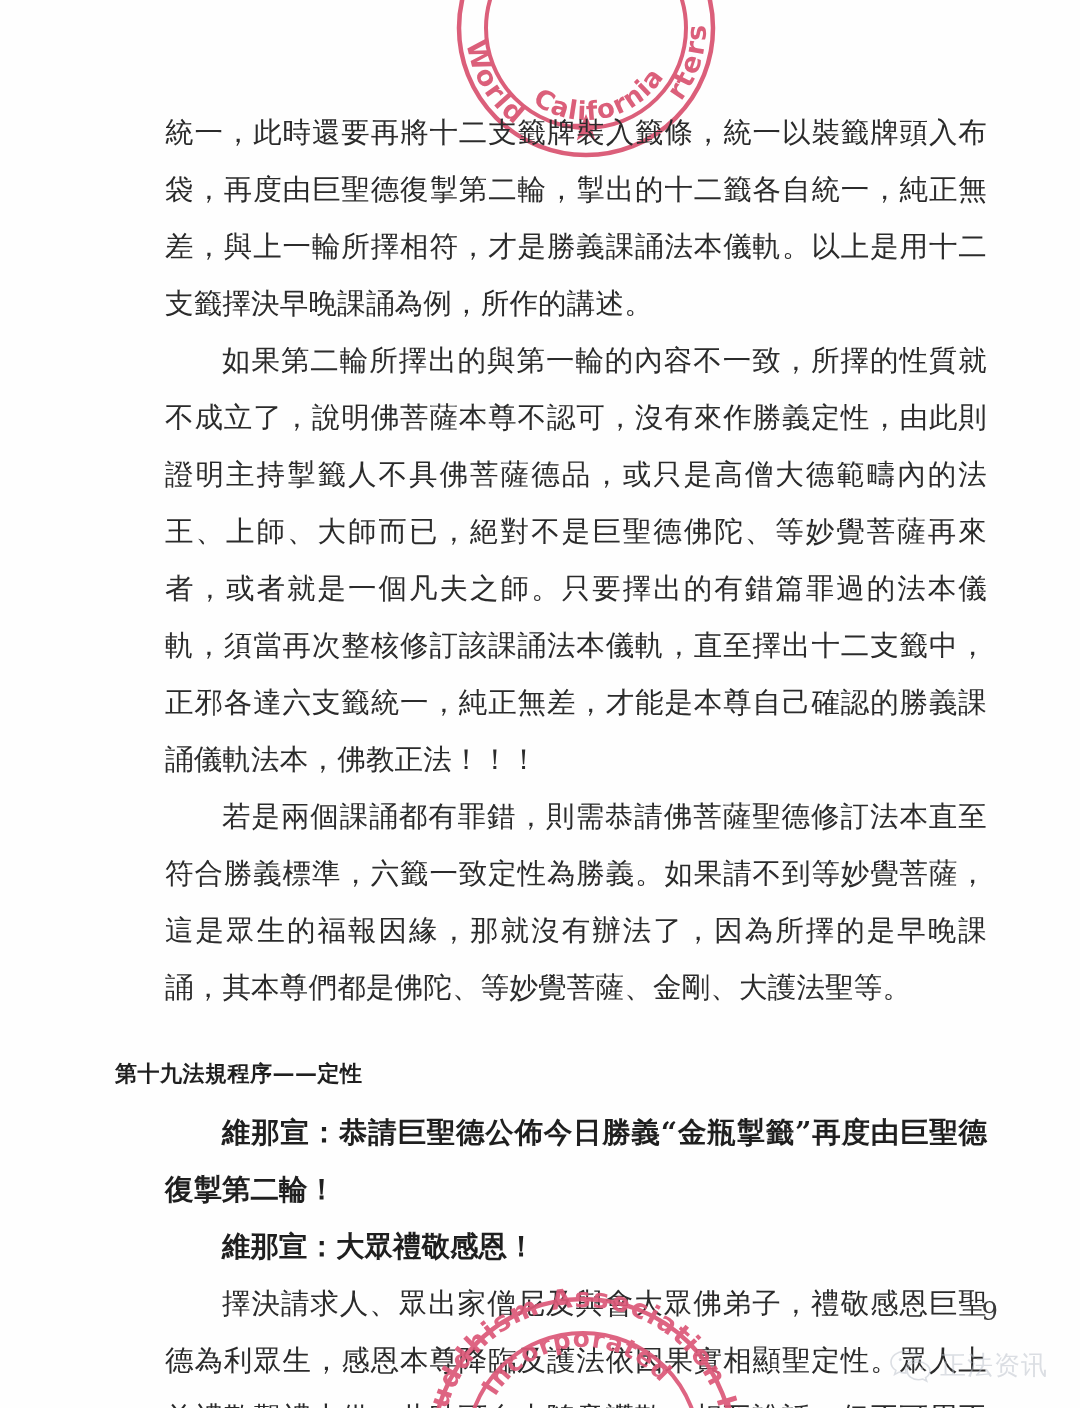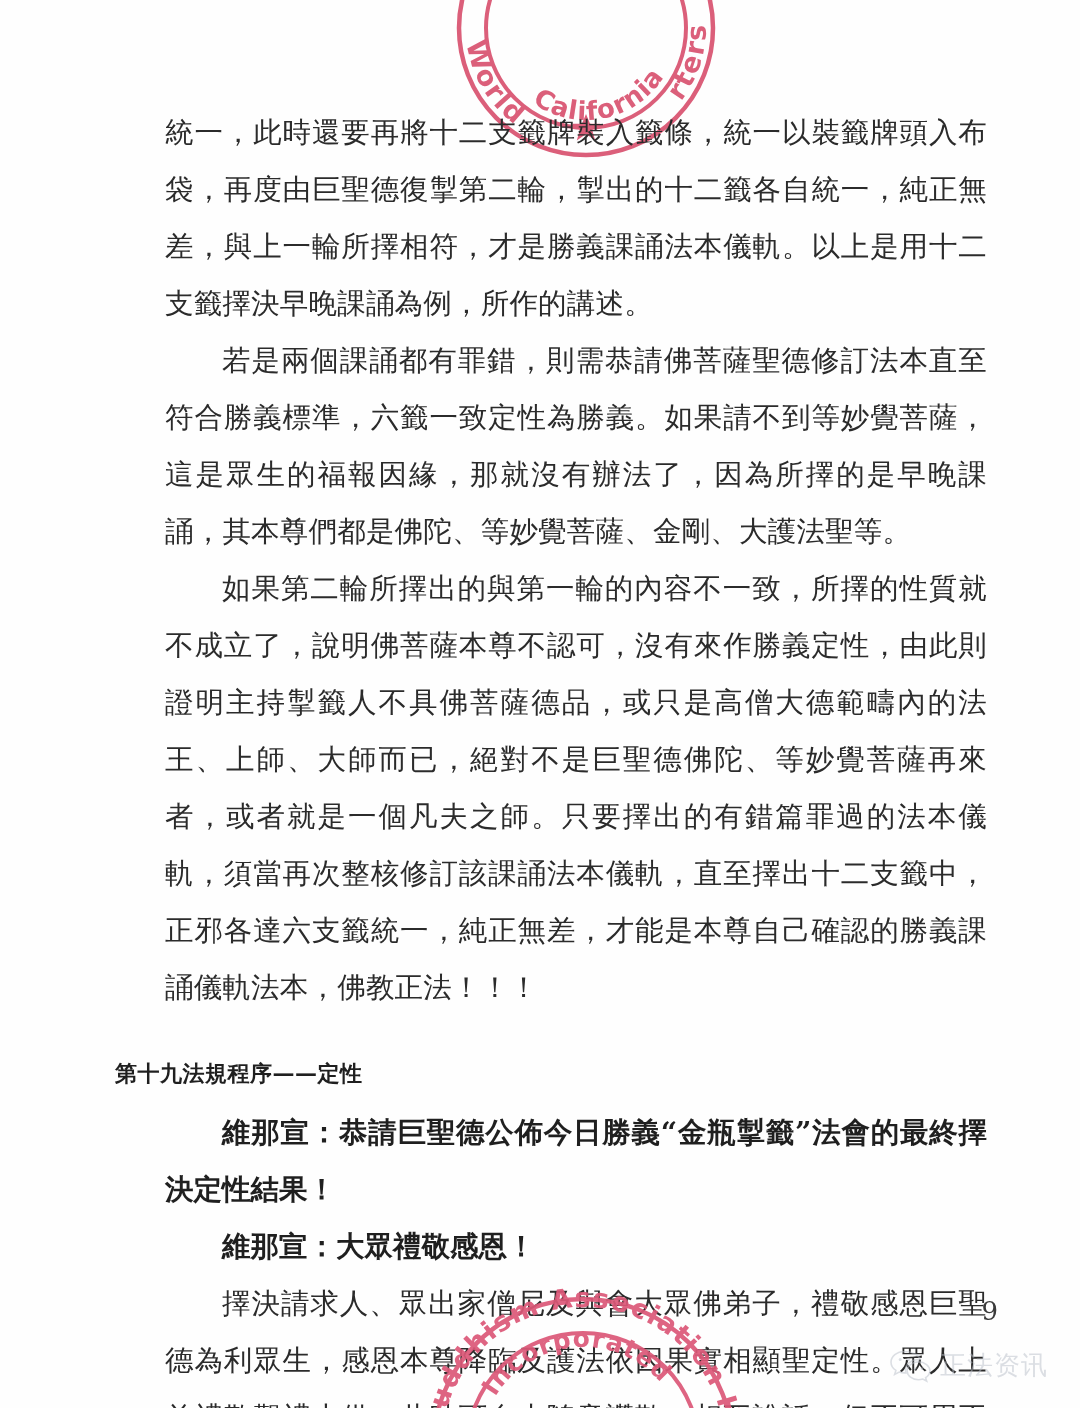--- a/index.html
+++ b/index.html
@@ -145,29 +145,29 @@
       <g transform="translate(146,246)">
         <path d="M0,-14 L4.1,-4.3 L14.6,-4.3 L6.2,2.1 L9.2,12.5 L0,6.1 L-9.2,12.5 L-6.2,2.1 L-14.6,-4.3 L-4.1,-4.3 Z" fill="#d9526f"></path>
       </g>
     </svg>
   </div>
 
   <div class="content">
 
     <p class="body-par indent-0">統一，此時還要再將十二支籤牌裝入籤條，統一以裝籤牌頭入布袋，再度由巨聖德復掣第二輪，掣出的十二籤各自統一，純正無差，與上一輪所擇相符，才是勝義課誦法本儀軌。以上是用十二支籤擇決早晚課誦為例，所作的講述。</p>
 
+    <p class="body-par indent-2">如果第二輪所擇出的與第一輪的內容不一致，所擇的性質就不成立了，說明佛菩薩本尊不認可，沒有來作勝義定性，由此則證明主持掣籤人不具佛菩薩德品，或只是高僧大德範疇內的法王、上師、大師而已，絕對不是巨聖德佛陀、等妙覺菩薩再來者，或者就是一個凡夫之師。只要擇出的有錯篇罪過的法本儀軌，須當再次整核修訂該課誦法本儀軌，直至擇出十二支籤中，正邪各達六支籤統一，純正無差，才能是本尊自己確認的勝義課誦儀軌法本，佛教正法！！！</p>
+
     <p class="body-par indent-2">若是兩個課誦都有罪錯，則需恭請佛菩薩聖德修訂法本直至符合勝義標準，六籤一致定性為勝義。如果請不到等妙覺菩薩，這是眾生的福報因緣，那就沒有辦法了，因為所擇的是早晚課誦，其本尊們都是佛陀、等妙覺菩薩、金剛、大護法聖等。</p>
 
-    <p class="body-par indent-2">如果第二輪所擇出的與第一輪的內容不一致，所擇的性質就不成立了，說明佛菩薩本尊不認可，沒有來作勝義定性，由此則證明主持掣籤人不具佛菩薩德品，或只是高僧大德範疇內的法王、上師、大師而已，絕對不是巨聖德佛陀、等妙覺菩薩再來者，或者就是一個凡夫之師。只要擇出的有錯篇罪過的法本儀軌，須當再次整核修訂該課誦法本儀軌，直至擇出十二支籤中，正邪各達六支籤統一，純正無差，才能是本尊自己確認的勝義課誦儀軌法本，佛教正法！！！</p>
-
     <div class="gap-sm"></div>
 
     <h2 class="section-head">第十九法規程序——定性</h2>
 
-    <p class="bold-par">維那宣：恭請巨聖德公佈今日勝義“金瓶掣籤”法會的最終擇決定性結果！</p>
+    <p class="bold-par">維那宣：恭請巨聖德公佈今日勝義“金瓶掣籤”再度由巨聖德復掣第二輪！</p>
 
 
     <p class="bold-par">維那宣：大眾禮敬感恩！</p>
 
     <p class="body-par indent-2">擇決請求人、眾出家僧尼及與會大眾佛弟子，禮敬感恩巨聖德為利眾生，感恩本尊降臨及護法依因果實相顯聖定性。眾人上前禮敬觀禮上供，此時可自由隨意讚歎，相互說話，但不可用不淨手觸碰聖籤等法物。</p>
 
   </div>
 
   <div id="page-number">9</div>
 

